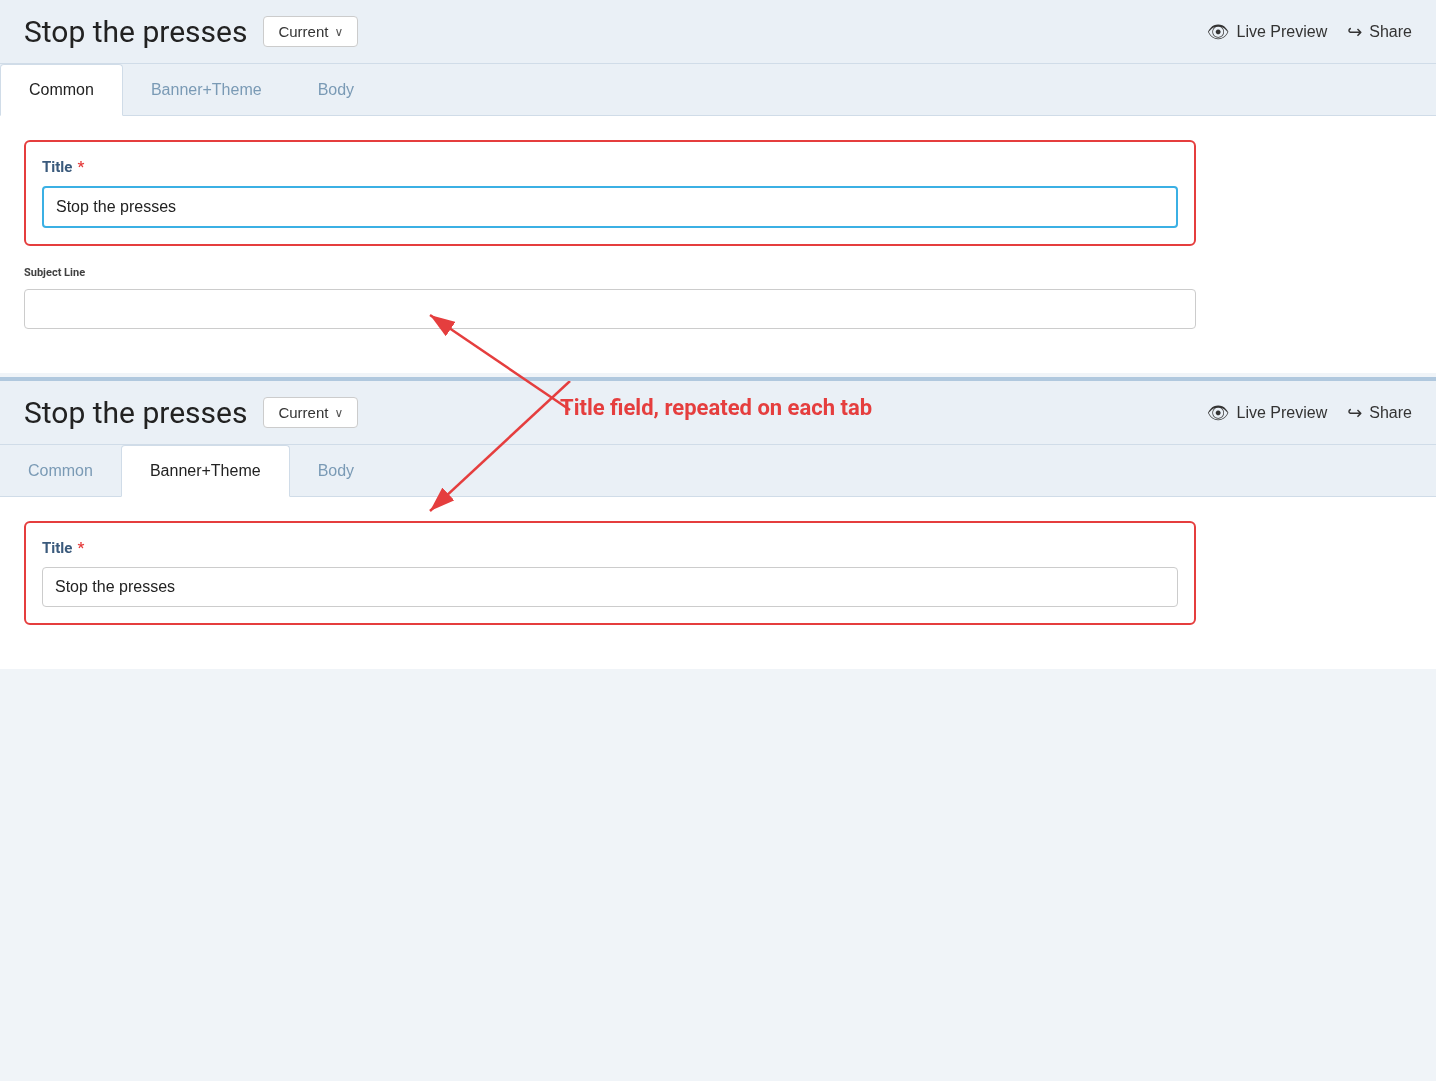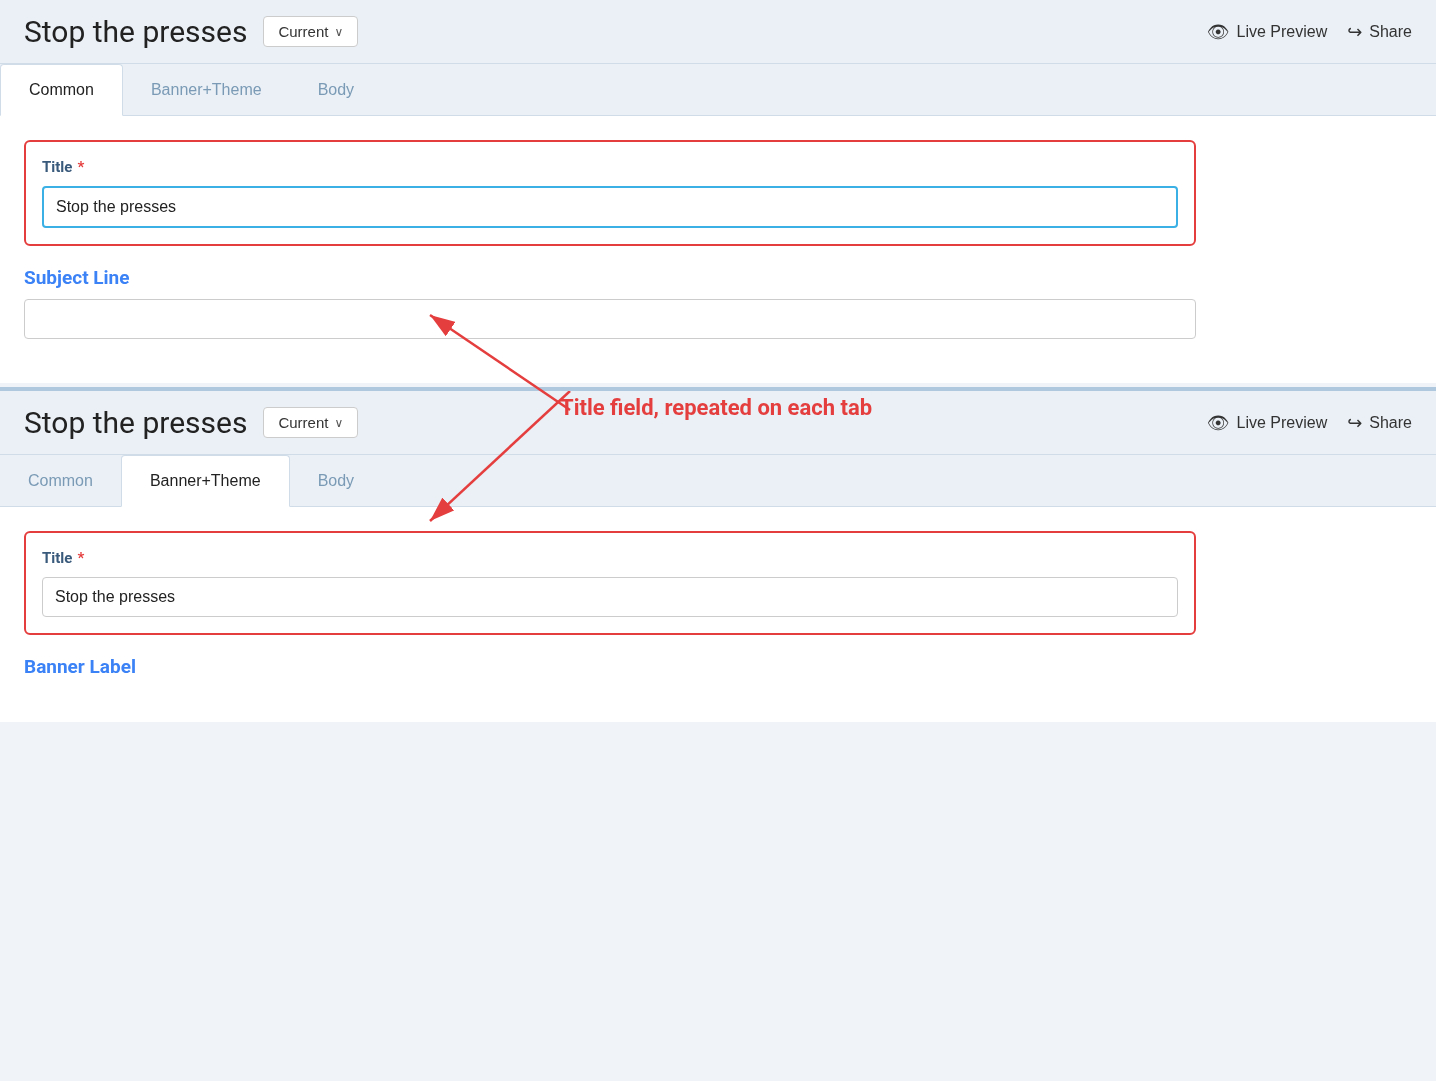--- a/index.html
+++ b/index.html
@@ -152,23 +152,23 @@
 
     .field-input.normal {
       border: 1px solid #ccc;
     }
 
     .subject-group {
       margin-bottom: 20px;
     }
 
     .subject-label {
-      font-size: 19px;
+      font-size: 11px;
       font-weight: 700;
-      color: #3b82f6;
+      color: #404040;
       margin-bottom: 10px;
     }
 
     
     .arrow-svg {
       position: absolute;
       pointer-events: none;
       z-index: 10;
     }
 
@@ -274,21 +274,20 @@
 
     <div class="field-group">
       <div class="field-label">
         <span>Title</span>
         <span class="required-star">*</span>
       </div>
       <input class="field-input normal" type="text" value="Stop the presses" style="">
     </div>
 
     <div class="subject-group">
-      <div class="subject-label">Banner Label</div>
     </div>
 
   </div>
 
   <svg style="position:absolute;top:0;left:0;width:100%;height:100%;pointer-events:none;z-index:20;">
     <defs>
       <marker id="arrowhead3" markerWidth="10" markerHeight="7" refX="10" refY="3.5" orient="auto">
         <polygon points="0 0, 10 3.5, 0 7" fill="#e53e3e"></polygon>
       </marker>
     </defs>

